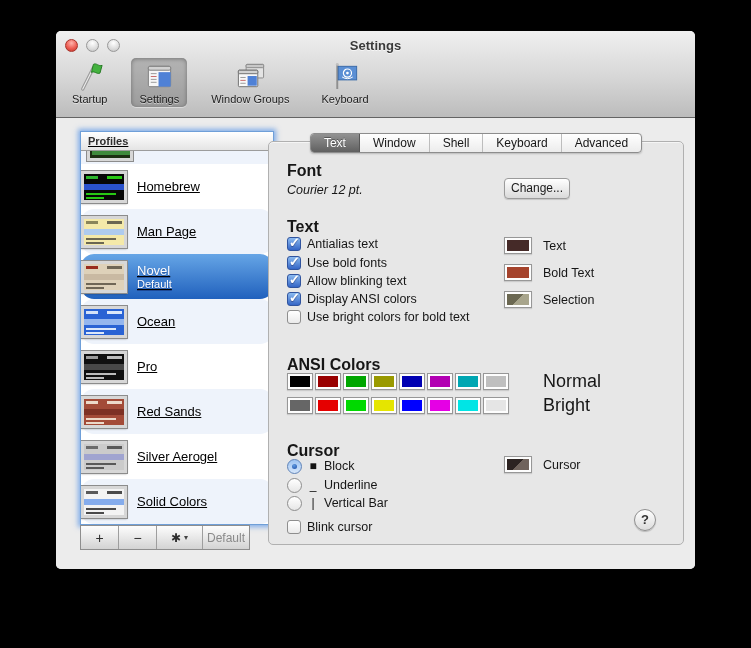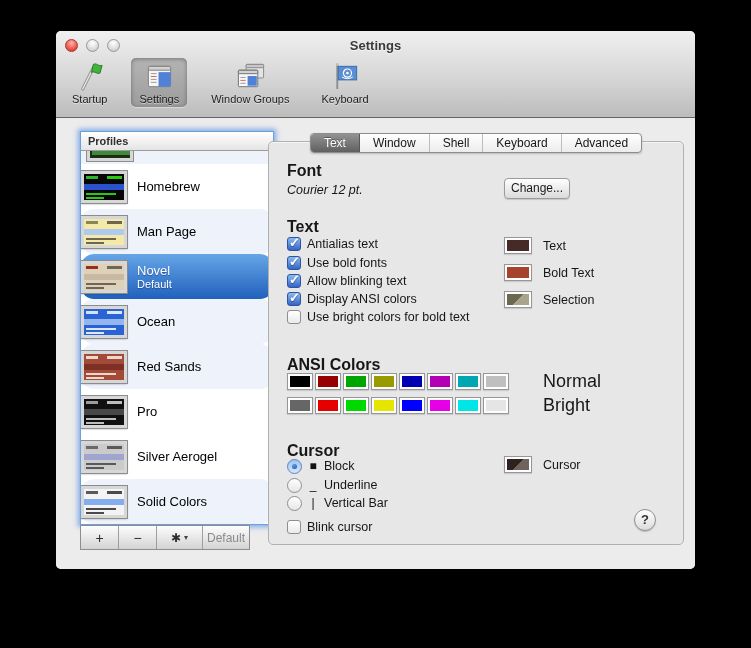--- a/index.html
+++ b/index.html
@@ -30,21 +30,21 @@
   .tool svg { width:31px; height:31px; display:block; }
   .tlabel { margin-top:1px; font-size:11px; color:#1d1d1d;
             text-shadow:0 1px 0 rgba(255,255,255,.5); }
 
   
   .content { position:absolute; left:0; top:88px; right:0; bottom:0; background:#ececec; }
 
   
   .profiles { position:absolute; left:24px; top:12px; width:194px; height:394px;
               background:#fff; border:1px solid #6f9fd8;
-              box-shadow:0 0 5px 2px rgba(100,155,230,.8); overflow:hidden; }
+              box-shadow:0 0 5px 2px rgba(100,155,230,.8); overflow:hidden;text-decoration:underline; }
   .plist-header { height:19px; background:linear-gradient(#ffffff,#e4e4e4);
               border-bottom:1px solid #9c9c9c; font-size:11px; font-weight:bold;
               color:#303030; line-height:18px; padding-left:7px; }
   .prow { height:45px; display:flex; align-items:center; background:#fff;border-radius:13px; }
   .prow.alt { background:#eef3fb; }
   .prow.selected { background:linear-gradient(#66a5e6,#2061bd); }
   .prow-partial { height:13px; padding-left:6px; background:#eef3fb; overflow:hidden; }
 
   .thumb { width:46px; height:32px; flex:none; border:3px solid #d7d7d7;
            outline:1px solid #8c8c8c; box-shadow:0 1px 2px rgba(0,0,0,.35);
@@ -228,31 +228,31 @@
         </div>
       </div>
 
       <div class="prow alt">
         <div class="thumb" style="--bg: #2a63d4; --chip: #d4e2f8; --band: #94b6ee; --lines: #dce8fa;"></div>
         <div class="ptext">
             <div class="pname">Ocean</div>
           </div>
       </div>
 
+      <div class="prow">
+        <div class="thumb" style="--bg: #101010; --chip: #9c9c9c; --band: #484848; --lines: #bdbdbd;"></div>
+        <div class="ptext">
+            <div class="pname">Pro</div>
+          </div>
+      </div>
+
       <div class="prow alt">
         <div class="thumb" style="--bg: #a34b38; --chip: #ecd9c9; --band: #7d3124; --lines: #ecd9c9;"></div>
         <div class="ptext">
             <div class="pname">Red Sands</div>
-          </div>
-      </div>
-
-      <div class="prow">
-        <div class="thumb" style="--bg: #101010; --chip: #9c9c9c; --band: #484848; --lines: #bdbdbd;"></div>
-        <div class="ptext">
-            <div class="pname">Pro</div>
           </div>
       </div>
 
       <div class="prow">
         <div class="thumb" style="--bg: #cbcbcb; --chip: #6a6a6a; --band: #a0a4d0; --lines: #595959;"></div>
         <div class="ptext">
             <div class="pname">Silver Aerogel</div>
           </div>
       </div>
 

